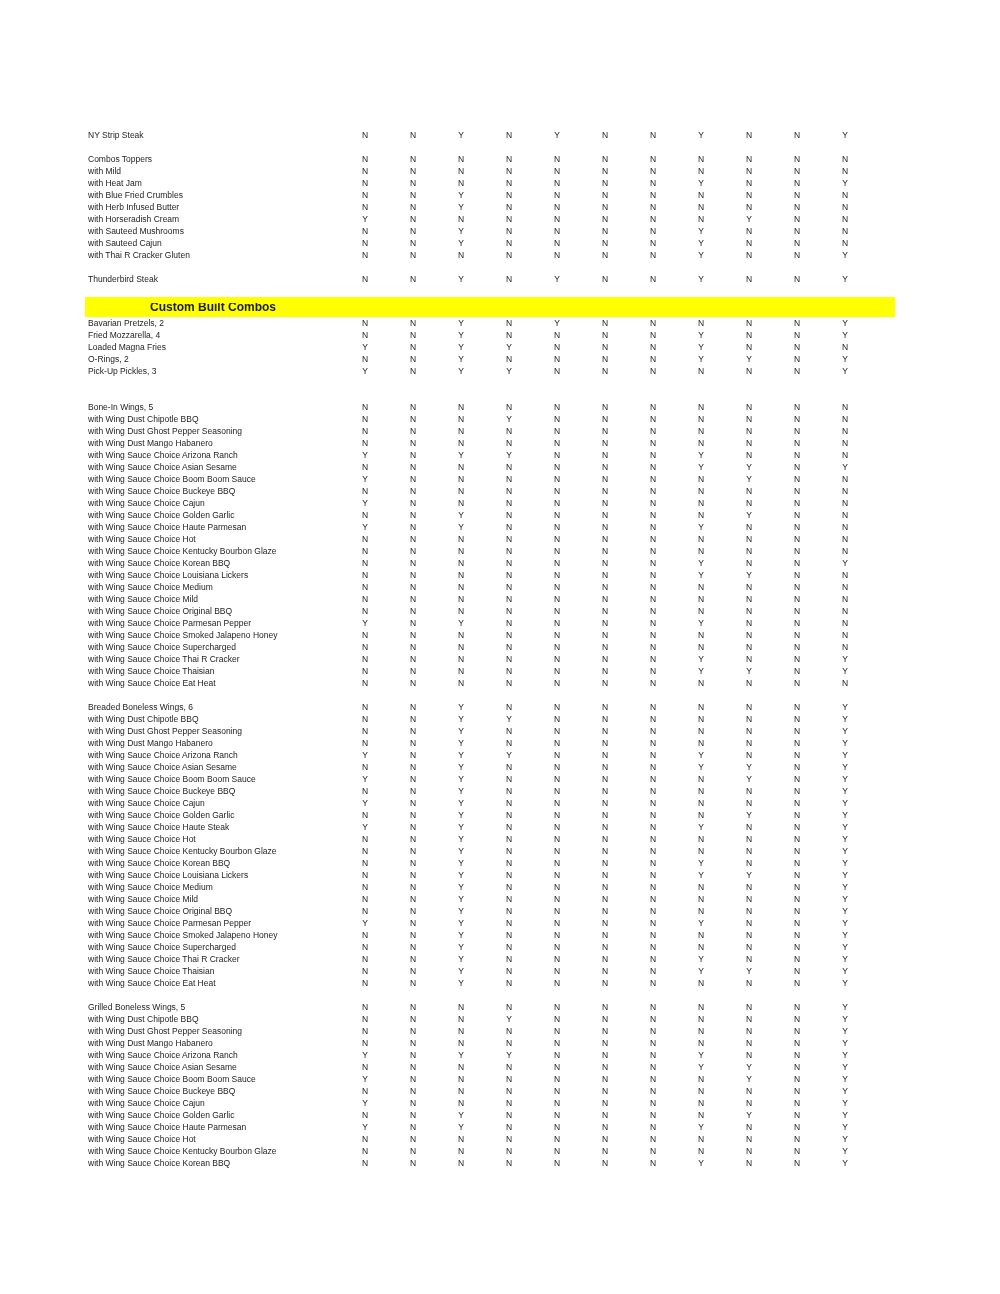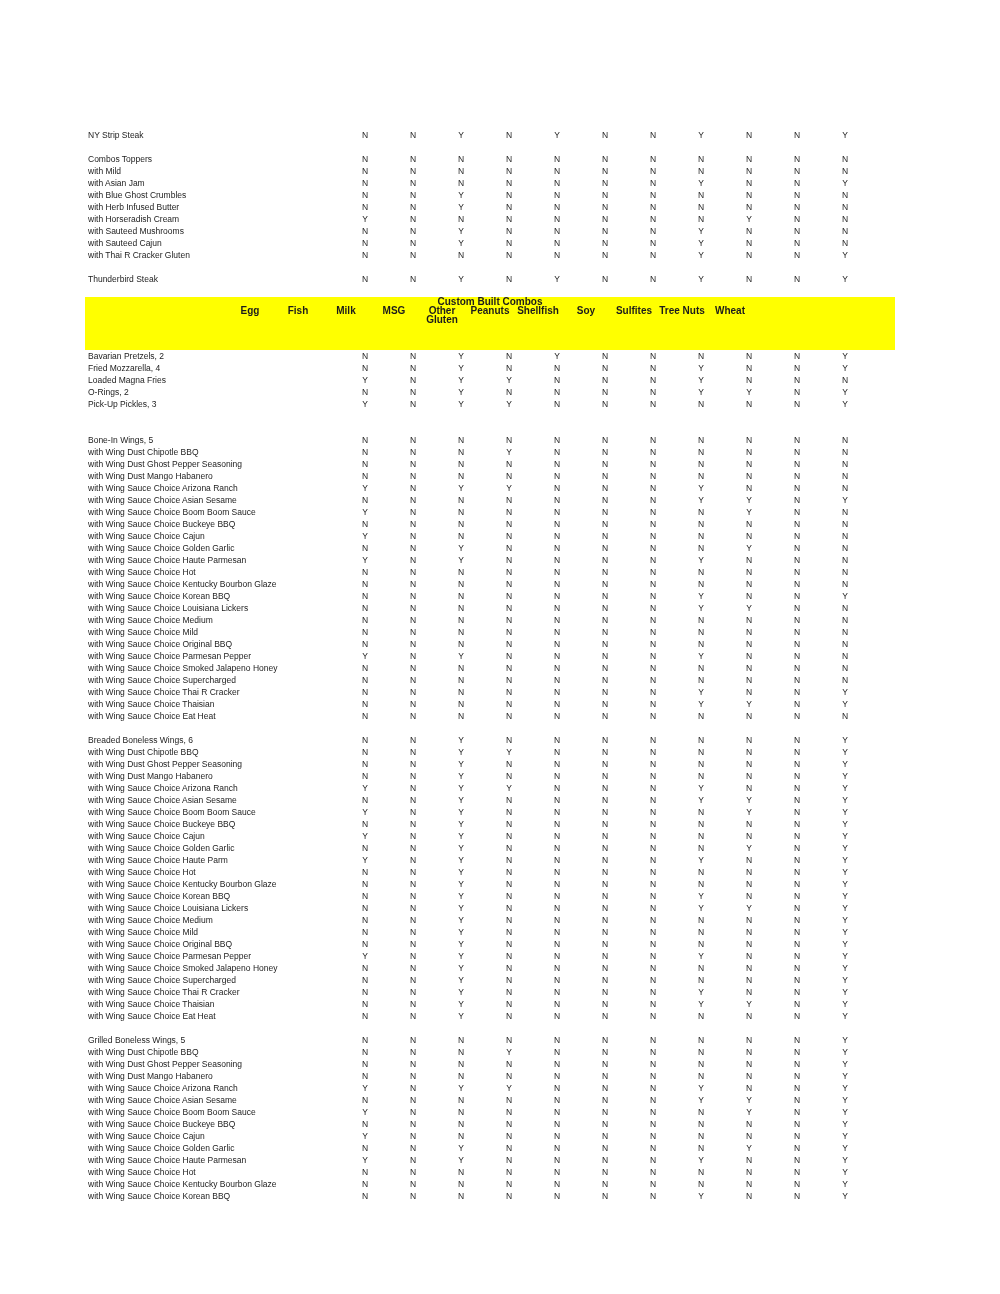--- a/index.html
+++ b/index.html
@@ -4,21 +4,21 @@
 <style>
   html,body{margin:0;padding:0;}
   .page{position:relative;width:1000px;height:1294px;background:#ffffff;overflow:hidden;
         font-family:"Liberation Sans",sans-serif;color:#1c1c1c;}
   .table{position:absolute;left:85px;top:129px;width:810px;}
   .row{display:flex;height:12px;line-height:12px;font-size:8.5px;}
   .blank-row{height:12px;}
   .label-cell{width:256px;box-sizing:border-box;padding-left:3px;text-align:left;white-space:nowrap;overflow:hidden;}
   .cell{width:48px;text-align:center;flex:0 0 48px;}
   .header-row{display:flex;background:#ffff00;min-height:20px;align-items:center;
-              font-weight:bold;font-size:10px;line-height:9px;flex-direction:column;}
+              font-weight:bold;font-size:12px;line-height:9px;}
   .header-row .label-cell{text-align:center;padding-left:0;white-space:nowrap;}
   .hcell{width:48px;flex:0 0 48px;text-align:center;}
   .header-pad{width:26px;flex:0 0 26px;}
 </style>
 </head>
 <body>
 
 <div class="page">
   <div class="table">
     <div id="rows-above">
@@ -59,35 +59,35 @@
           <div class="cell">N</div>
           <div class="cell">N</div>
           <div class="cell">N</div>
           <div class="cell">N</div>
           <div class="cell">N</div>
           <div class="cell">N</div>
           <div class="cell">N</div>
           <div class="cell">N</div>
         </div>
         <div class="row">
-          <div class="label-cell">with Asian Jam</div>
-          <div class="cell">N</div>
-          <div class="cell">N</div>
-          <div class="cell">N</div>
-          <div class="cell">N</div>
-          <div class="cell">N</div>
-          <div class="cell">N</div>
-          <div class="cell">N</div>
-          <div class="cell">Y</div>
-          <div class="cell">N</div>
-          <div class="cell">N</div>
-          <div class="cell">Y</div>
-        </div>
-        <div class="row">
-          <div class="label-cell">with Blue Ghost Crumbles</div>
+          <div class="label-cell">with Heat Jam</div>
+          <div class="cell">N</div>
+          <div class="cell">N</div>
+          <div class="cell">N</div>
+          <div class="cell">N</div>
+          <div class="cell">N</div>
+          <div class="cell">N</div>
+          <div class="cell">N</div>
+          <div class="cell">Y</div>
+          <div class="cell">N</div>
+          <div class="cell">N</div>
+          <div class="cell">Y</div>
+        </div>
+        <div class="row">
+          <div class="label-cell">with Blue Fried Crumbles</div>
           <div class="cell">N</div>
           <div class="cell">N</div>
           <div class="cell">Y</div>
           <div class="cell">N</div>
           <div class="cell">N</div>
           <div class="cell">N</div>
           <div class="cell">N</div>
           <div class="cell">N</div>
           <div class="cell">N</div>
           <div class="cell">N</div>
@@ -175,33 +175,20 @@
           <div class="cell">N</div>
           <div class="cell">Y</div>
           <div class="cell">N</div>
           <div class="cell">N</div>
           <div class="cell">Y</div>
         </div>
         <div class="row blank-row"></div>
       </div>
     <div class="header-row">
       <div class="label-cell">Custom Built Combos</div>
-      <div id="header-cols" style="display:flex">
-          <div class="hcell">Egg</div>
-          <div class="hcell">Fish</div>
-          <div class="hcell">Milk</div>
-          <div class="hcell">MSG</div>
-          <div class="hcell">Other Gluten</div>
-          <div class="hcell">Peanuts</div>
-          <div class="hcell">Shellfish</div>
-          <div class="hcell">Soy</div>
-          <div class="hcell">Sulfites</div>
-          <div class="hcell">Tree Nuts</div>
-          <div class="hcell">Wheat</div>
-        </div>
       <div class="header-pad"></div>
     </div>
     <div id="rows-below">
         <div class="row">
           <div class="label-cell">Bavarian Pretzels, 2</div>
           <div class="cell">N</div>
           <div class="cell">N</div>
           <div class="cell">Y</div>
           <div class="cell">N</div>
           <div class="cell">Y</div>
@@ -741,21 +728,21 @@
           <div class="cell">N</div>
           <div class="cell">N</div>
           <div class="cell">N</div>
           <div class="cell">N</div>
           <div class="cell">N</div>
           <div class="cell">Y</div>
           <div class="cell">N</div>
           <div class="cell">Y</div>
         </div>
         <div class="row">
-          <div class="label-cell">with Wing Sauce Choice Haute Parm</div>
+          <div class="label-cell">with Wing Sauce Choice Haute Steak</div>
           <div class="cell">Y</div>
           <div class="cell">N</div>
           <div class="cell">Y</div>
           <div class="cell">N</div>
           <div class="cell">N</div>
           <div class="cell">N</div>
           <div class="cell">N</div>
           <div class="cell">Y</div>
           <div class="cell">N</div>
           <div class="cell">N</div>

